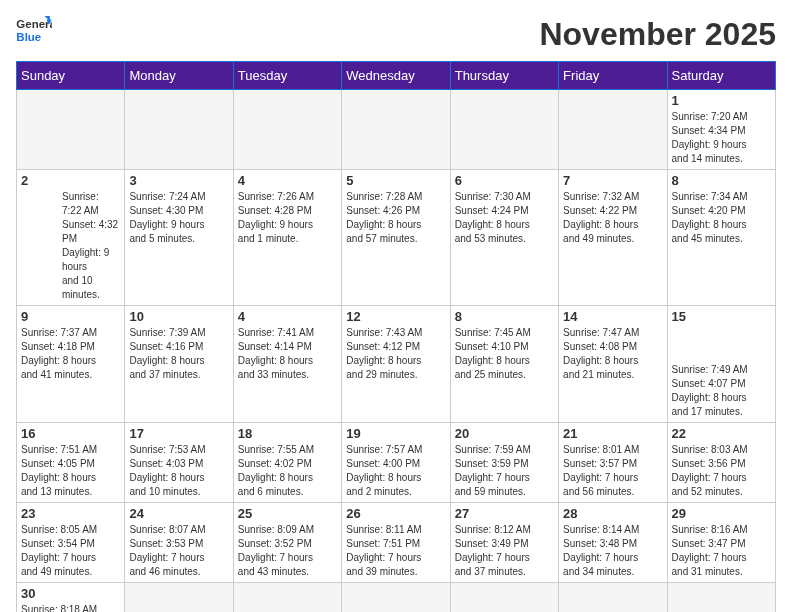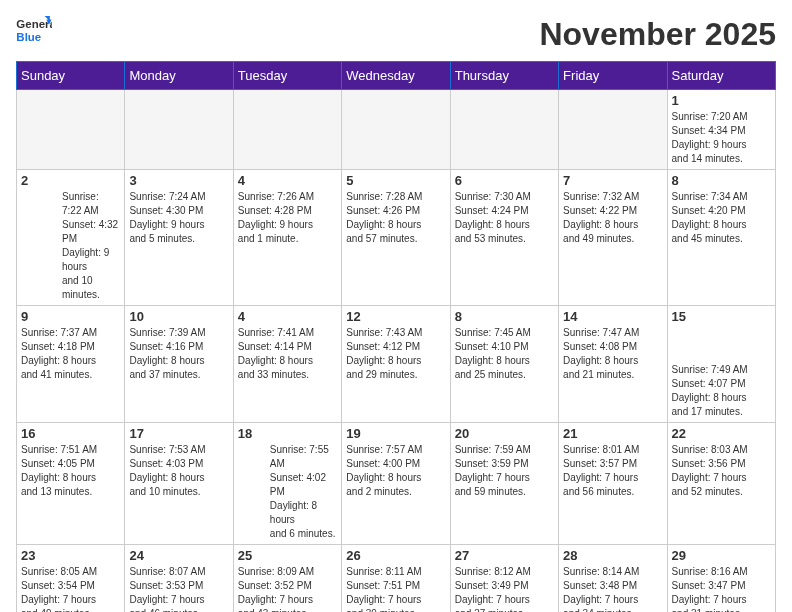--- a/index.html
+++ b/index.html
@@ -236,21 +236,21 @@
         </td>
         <td>
           <span class="day-num">17</span>
           <div class="day-info" style="white-space: pre-line;">Sunrise: 7:53 AM
 Sunset: 4:03 PM
 Daylight: 8 hours
 and 10 minutes.</div>
         </td>
         <td>
           <span class="day-num">18</span>
-          <div class="day-info" style="white-space: pre-line; margin-left: 32px;">Sunrise: 7:55 AM
+          <div class="day-info" style="white-space: pre-line;">Sunrise: 7:55 AM
 Sunset: 4:02 PM
 Daylight: 8 hours
 and 6 minutes.</div>
         </td>
         <td>
           <span class="day-num">19</span>
           <div class="day-info" style="white-space: pre-line;">Sunrise: 7:57 AM
 Sunset: 4:00 PM
 Daylight: 8 hours
 and 2 minutes.</div>

